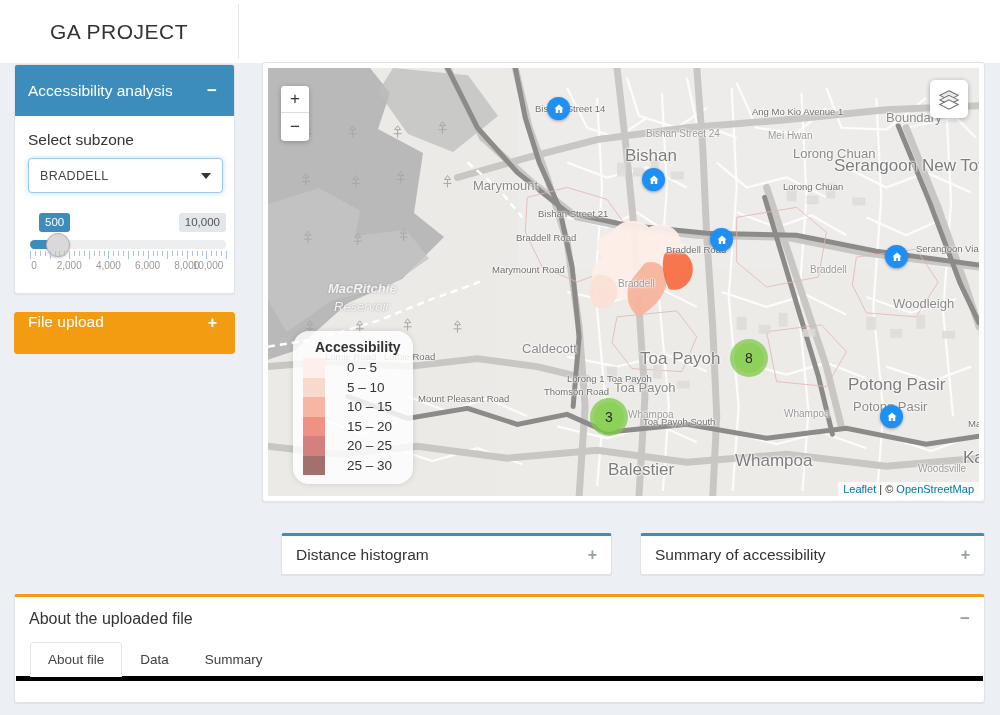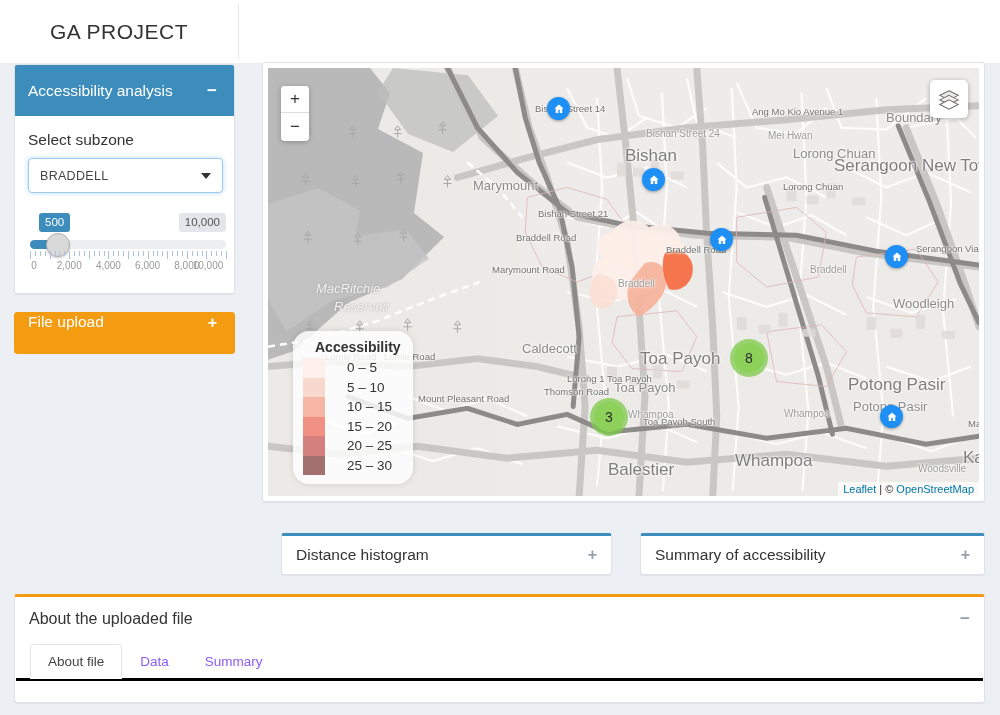--- a/index.html
+++ b/index.html
@@ -253,23 +253,23 @@
     border-radius:3px;
     box-shadow:0 1px 1px rgba(0,0,0,.06);
   }
   .about-head{
     display:flex; align-items:center; height:44px; padding:0 14px;
     font-size:16px; color:#333;
   }
   .about-head .title{flex:1;}
   .about-head .minus{color:#97a0a8; font-size:17px; font-weight:700;}
   .tabs{ display:flex; padding:0 14px; align-items:flex-end; height:40px;
-         border-bottom:3px solid #000000; margin:0 1px;}
+         border-bottom:5px solid #000000; margin:0 1px;}
   .tab{
-    padding:9px 17px; font-size:13.5px; color:#8b5cf6; cursor:pointer;
+    padding:9px 17px; font-size:13.5px; color:#404040; cursor:pointer;
     border:1px solid transparent; border-radius:4px 4px 0 0;
     position:relative; top:1px; background:transparent;
   }
   .tab.active{
     color:#444; background:#fff;
     border-color:#e3e6e8 #e3e6e8 #fff #e3e6e8;
   }
 </style>
 </head>
 <body>
@@ -492,21 +492,21 @@
           <path d="M90 170 v8 M86 174 h8 M90 166 l-3 4 h6 z"></path>
           <path d="M136 166 v8 M132 170 h8 M136 162 l-3 4 h6 z"></path>
           <path d="M42 258 v8 M38 262 h8 M42 254 l-3 4 h6 z"></path>
           <path d="M92 258 v8 M88 262 h8 M92 254 l-3 4 h6 z"></path>
           <path d="M140 256 v8 M136 260 h8 M140 252 l-3 4 h6 z"></path>
           <path d="M190 258 v8 M186 262 h8 M190 254 l-3 4 h6 z"></path>
         </g>
       </svg>
 
       <div id="map-labels">
-          <div class="maplabel lbl-water" style="left: 48px; top: 213px;">MacRitchie</div>
+          <div class="maplabel lbl-water" style="left: 60px; top: 213px; font-weight: bold;">MacRitchie</div>
           <div class="maplabel lbl-water" style="left: 66px; top: 231px;">Reservoir</div>
           <div class="maplabel lbl-mid" style="left: 205px; top: 110px;">Marymount</div>
           <div class="maplabel lbl-big" style="left: 357px; top: 78px;">Bishan</div>
           <div class="maplabel lbl-sm" style="left: 378px; top: 60px;">Bishan Street 24</div>
           <div class="maplabel lbl-road" style="left: 270px; top: 140px;">Bishan Street 21</div>
           <div class="maplabel lbl-road" style="left: 267px; top: 35px;">Bishan Street 14</div>
           <div class="maplabel lbl-road" style="left: 484px; top: 38px;">Ang Mo Kio Avenue 1</div>
           <div class="maplabel lbl-sm" style="left: 500px; top: 62px;">Mei Hwan</div>
           <div class="maplabel lbl-mid" style="left: 525px; top: 78px;">Lorong Chuan</div>
           <div class="maplabel lbl-road" style="left: 515px; top: 113px;">Lorong Chuan</div>

